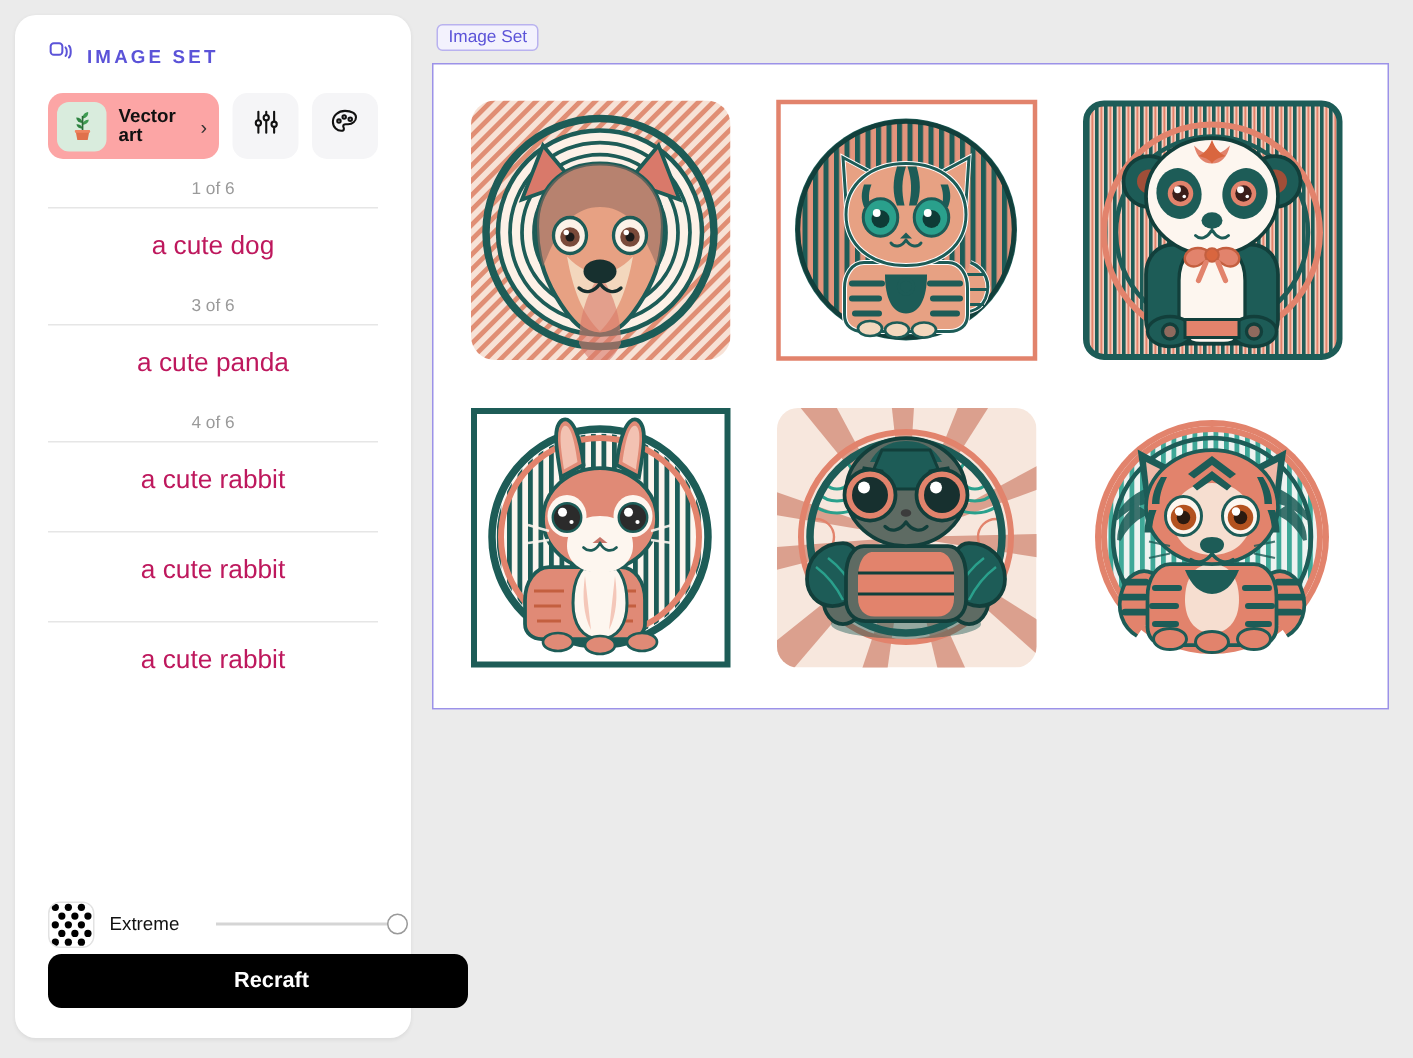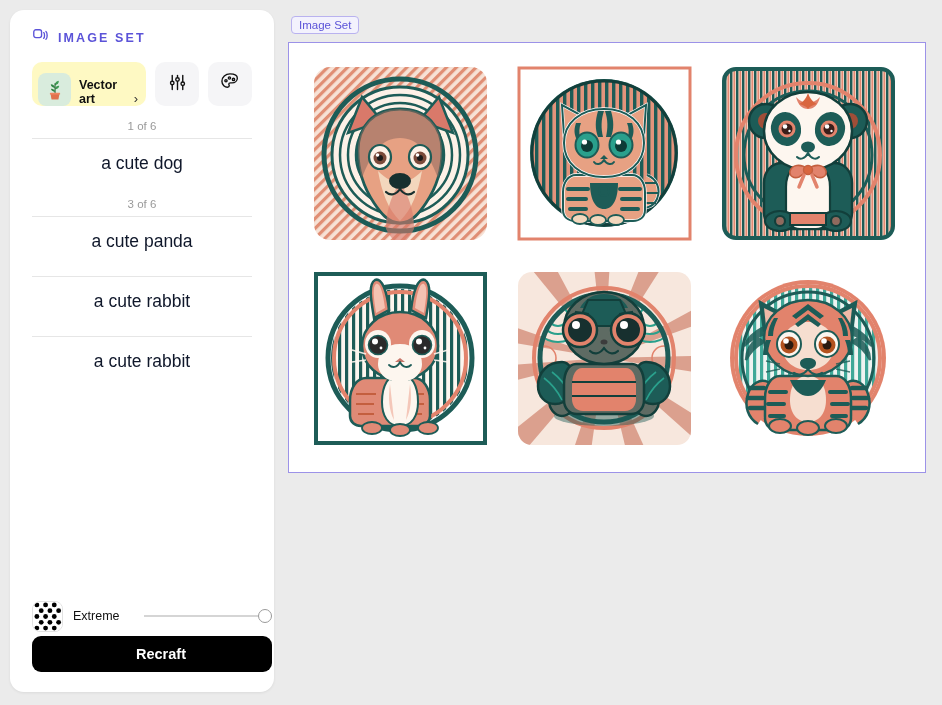--- a/index.html
+++ b/index.html
@@ -30,23 +30,23 @@
     font-size: 12.5px;
     font-weight: bold;
     letter-spacing: 2.1px;
   }
 
   
   .style-row { display: flex; gap: 9px; margin-top: 8px; }
   .style-card {
     flex: 1 1 auto;
     height: 44px;
-    background: #fef9c3;
+    background: #fca5a5;
     border-radius: 10px;
-    display: flex; align-items: flex-end;
+    display: flex; align-items: center;
     padding: 0 8px 0 6px;
     gap: 8px;
     cursor: pointer;
   }
   .thumb {
     width: 33px; height: 33px; border-radius: 8px;
     background: #d9ecdd;
     display: flex; align-items: center; justify-content: center;
     flex: 0 0 auto;
   }
@@ -63,21 +63,21 @@
   }
 
   
   #prompt-list { margin-top: 14px; }
   .prompt-item { margin-bottom: 2px; text-align: center; }
   .prompt-count {
     font-size: 11.5px; color: #9a9a9a;
     padding-bottom: 6px;
   }
   .prompt-text {
-    font-size: 17.5px; color: #0f172a;
+    font-size: 17.5px; color: #be185d;
     border-top: 1px solid #e6e6e6;
     padding: 14px 0 22px 0;
     cursor: text;
   }
 
   
   #extreme-row {
     position: absolute;
     left: 22px; bottom: 60px;
     width: 240px; height: 32px;
@@ -98,21 +98,21 @@
   .slider-thumb {
     position: absolute; right: 0px; top: 1px;
     width: 14px; height: 14px; border-radius: 50%;
     background: #fff; border: 1.3px solid #9a9a9a;
   }
 
   
   #recraft-btn {
     position: absolute;
     left: 22px; bottom: 20px;
-    width: 240px; height: 36px;
+    width: 280px; height: 36px;
     background: #000; color: #fff;
     border: none; border-radius: 9px;
     font-family: "Liberation Sans", sans-serif;
     font-size: 14.5px; font-weight: bold;
     cursor: pointer;
     padding-left: 24px;
   }
 
   
   #tab-chip {
@@ -205,20 +205,24 @@
   </div>
 
   <div id="prompt-list">
     <div class="prompt-item">
       <div class="prompt-count">1 of 6</div>
       <div class="prompt-text">a cute dog</div>
     </div>
     <div class="prompt-item">
       <div class="prompt-count">3 of 6</div>
       <div class="prompt-text">a cute panda</div>
+    </div>
+    <div class="prompt-item">
+      <div class="prompt-count">4 of 6</div>
+      <div class="prompt-text">a cute rabbit</div>
     </div>
     <div class="prompt-item">
       <div class="prompt-text">a cute rabbit</div>
     </div>
     <div class="prompt-item">
       <div class="prompt-text">a cute rabbit</div>
     </div>
   </div>
 
   <div id="extreme-row">

